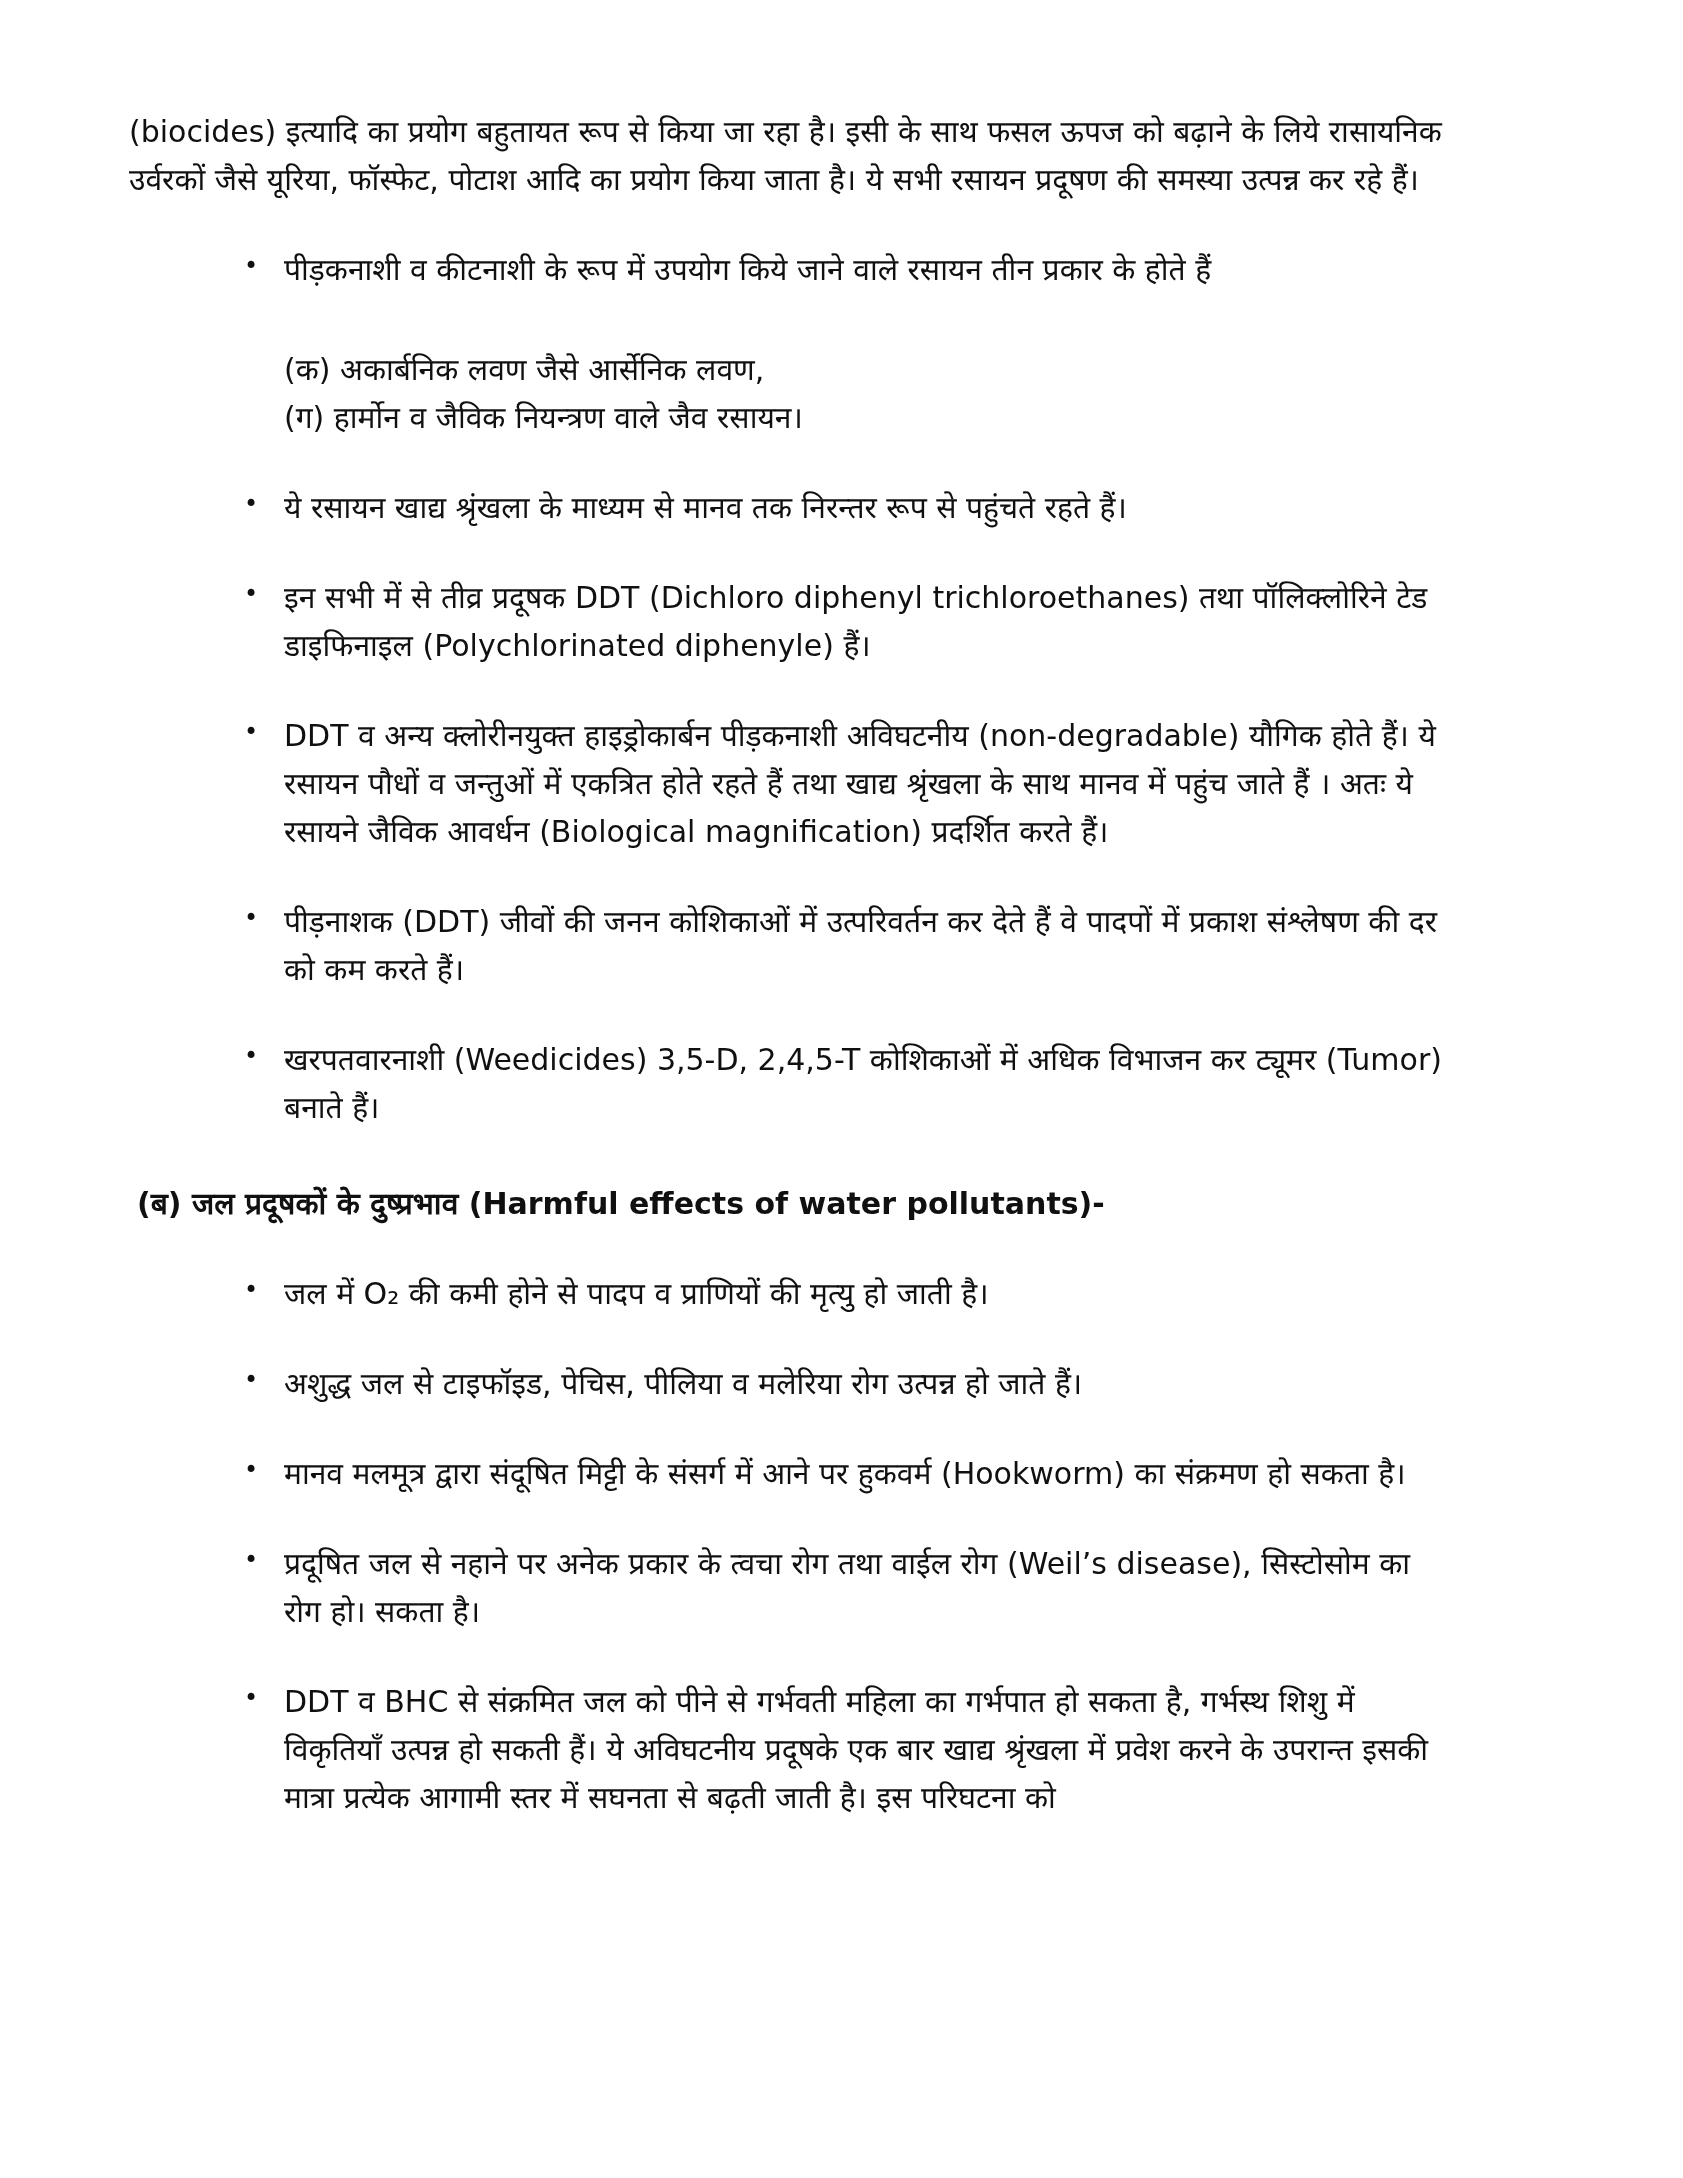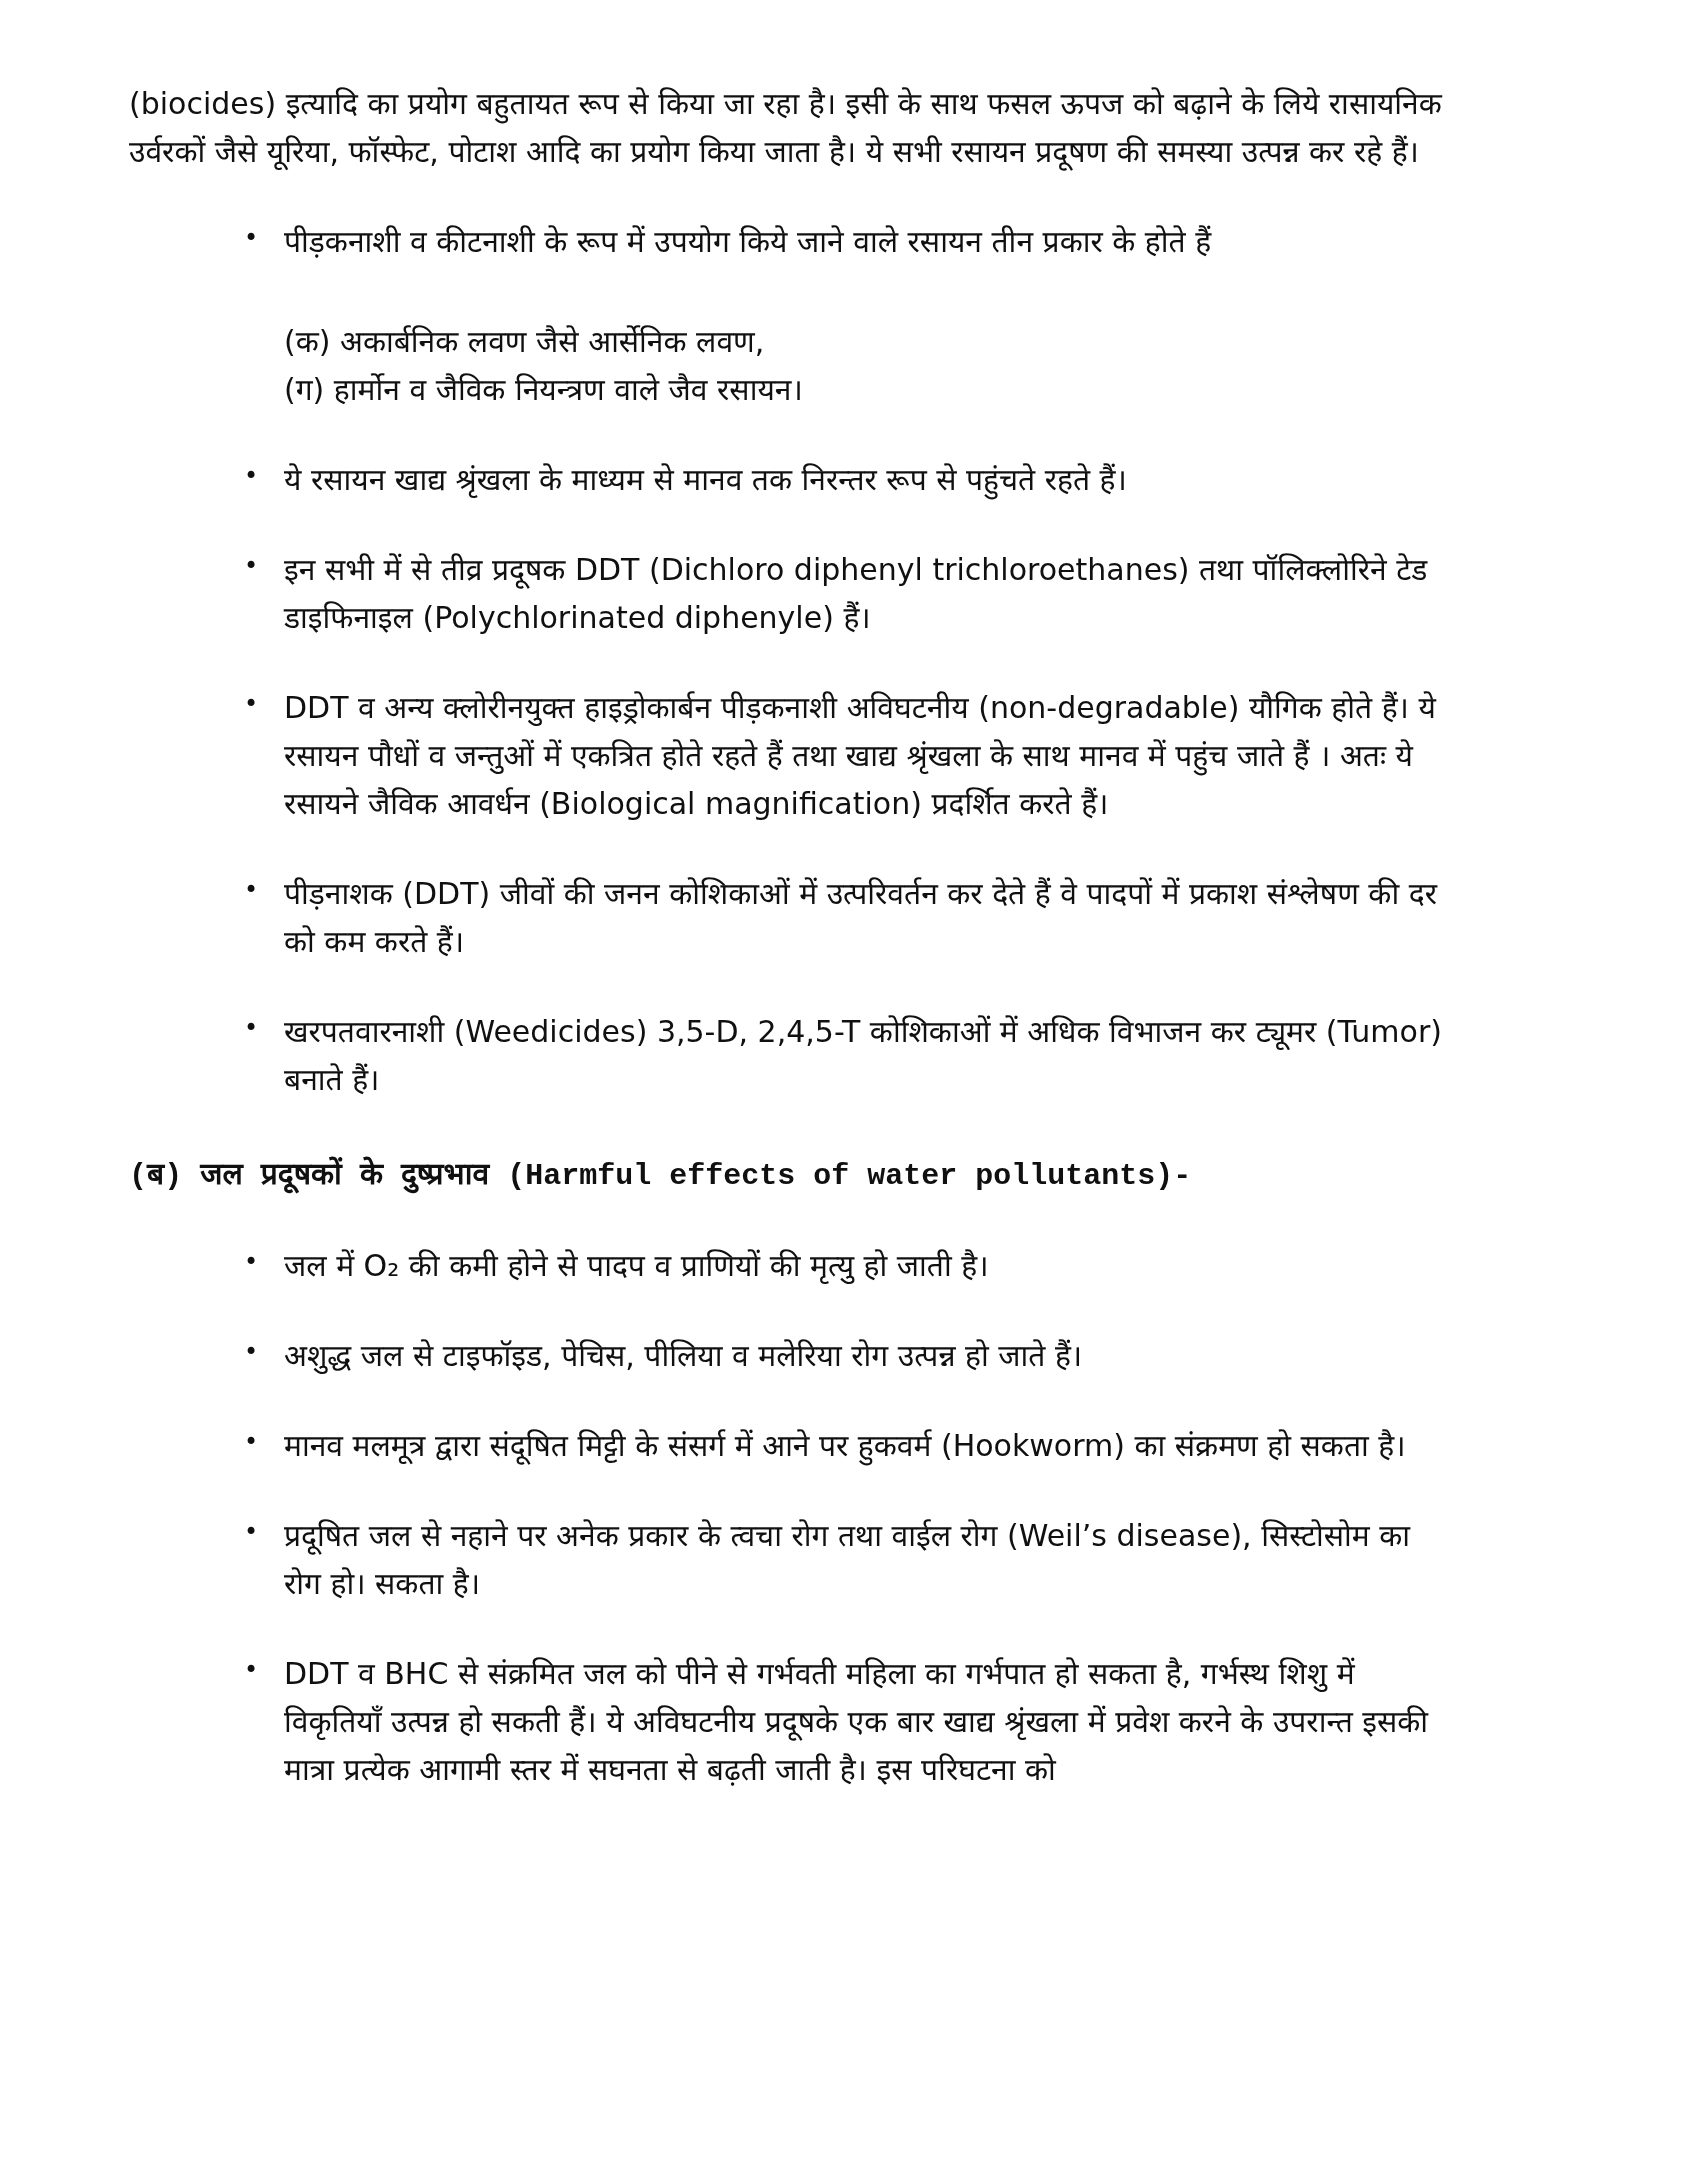--- a/index.html
+++ b/index.html
@@ -11,21 +11,21 @@
     width: 1683px;
     height: 2178px;
     font-family: "DejaVu Sans", "Liberation Sans", sans-serif;
     color: #101010;
     -webkit-font-smoothing: antialiased;
   }
   .page {
     box-sizing: border-box;
     width: 1583px;
     height: 2178px;
-    padding: 80px 134px 0 129px;
+    padding: 108px 134px 0 129px;
     font-size: 30px;
     line-height: 1.6;
     overflow: hidden;
   }
   .para {
     margin: 0;
   }
   ul.blist {
     list-style: none;
     margin: 0;
@@ -44,23 +44,22 @@
   }
   .sublist {
     margin-top: 52px;
   }
   .sublist > div {
     margin: 0;
   }
   h2.heading {
     font-size: 30px;
     font-weight: bold;
-    margin: 48px 0 0 0;
+    margin: 48px 0 0 8px;
     line-height: 1.6;
-    font-family: Liberation Mono, monospace;
   }
   ul.blist.second {
     margin-top: 10px;
   }
 </style>
 </head>
 <body>
 
 <div class="page">
 

